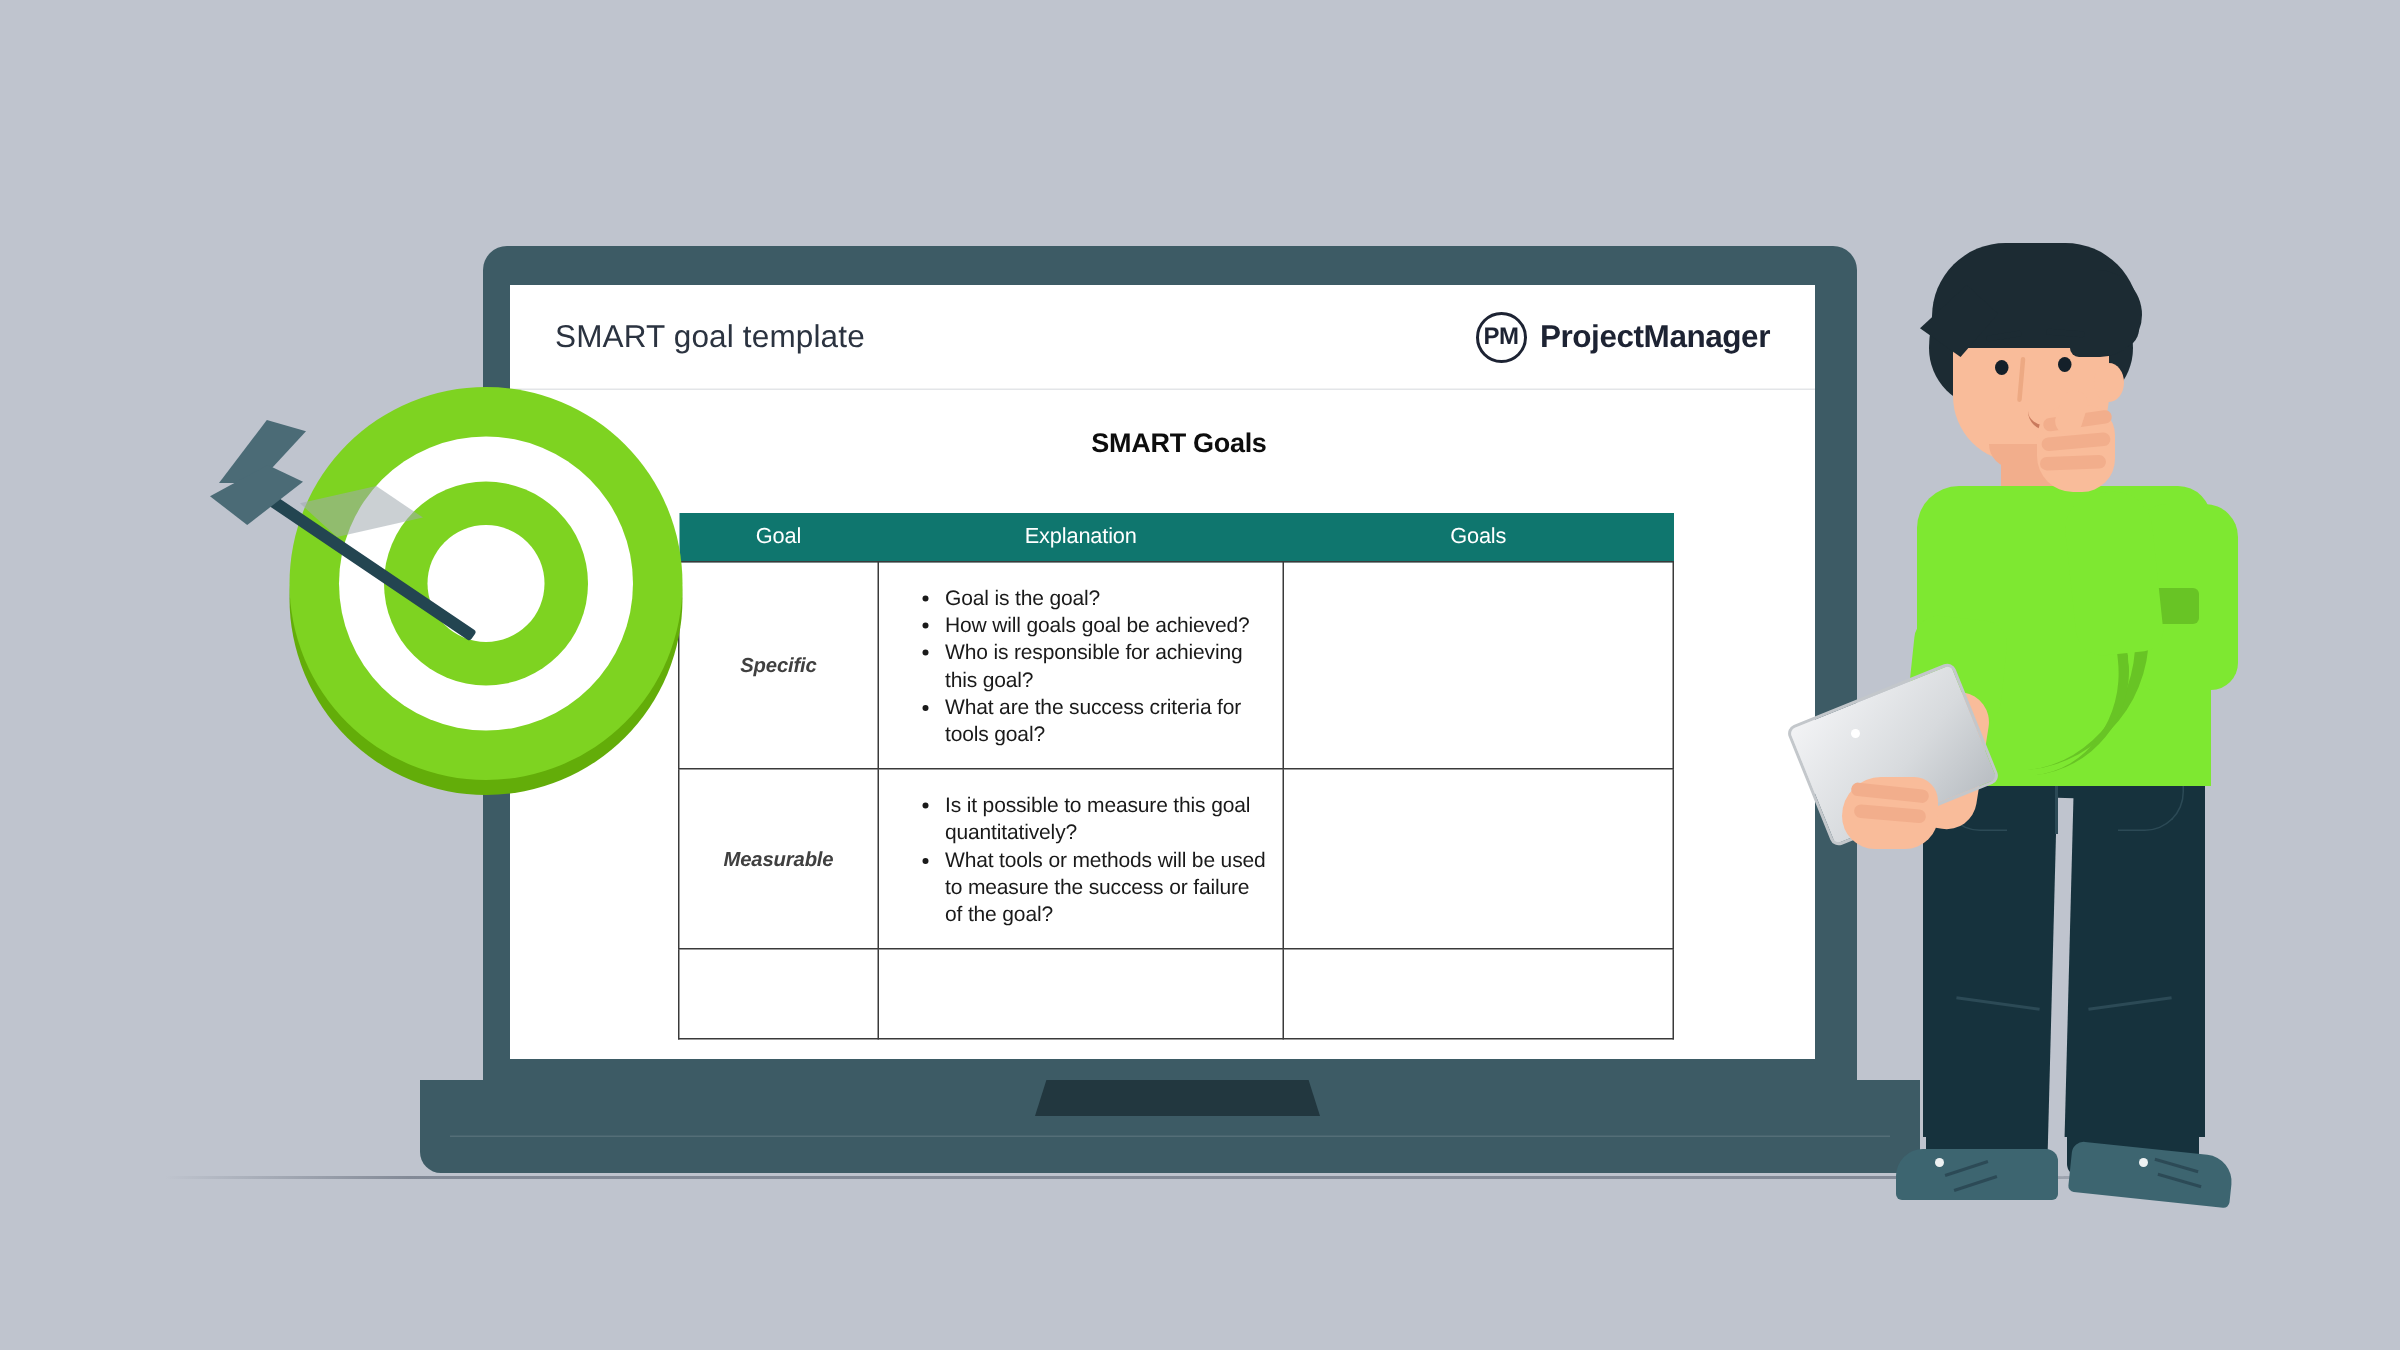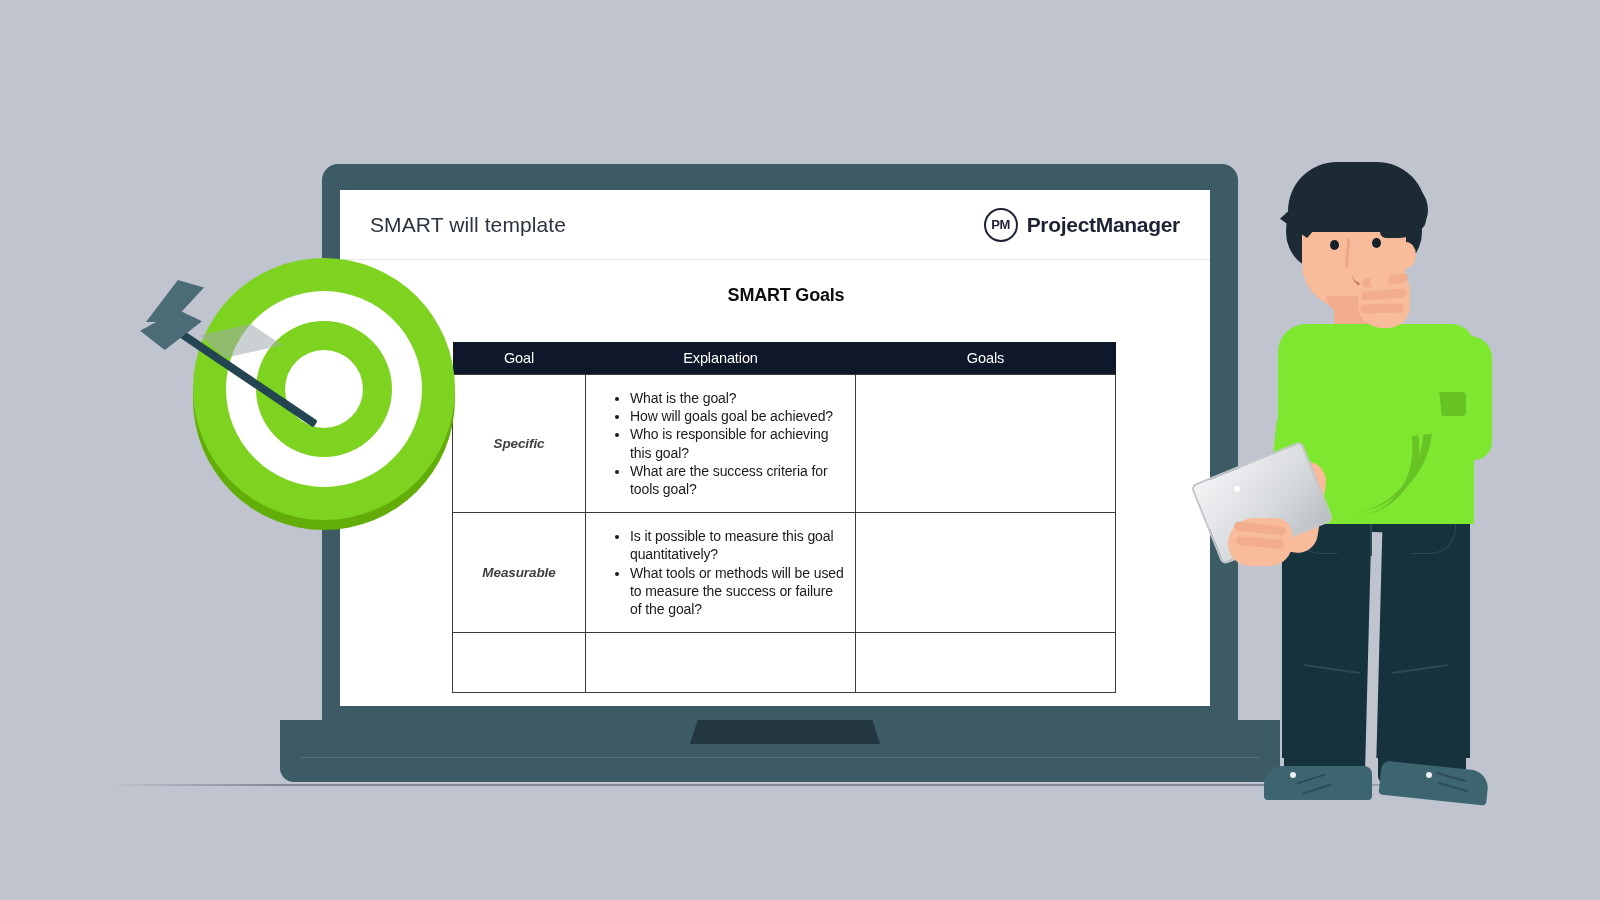--- a/index.html
+++ b/index.html
@@ -77,21 +77,21 @@
   }
   .brand {
     margin-left: auto;
     display: flex; align-items: center; gap: 9px;
   }
   .brand-mark {
     width: 34px; height: 34px;
     border: 2.4px solid #1d2333;
     border-radius: 50%;
     display: flex; align-items: center; justify-content: center;
-    font-size: 13px; font-weight: 700; color: #1d2333;
+    font-size: 16px; font-weight: 700; color: #1d2333;
     letter-spacing: -.3px;
   }
   .brand-name {
     font-size: 21px; font-weight: 700; color: #1d2333;
     letter-spacing: -.3px;
   }
 
   
   .sheet {
     position: absolute;
@@ -109,21 +109,21 @@
     padding-left: 22px;
   }
   table.smart {
     position: absolute;
     left: 112px; top: 82px;
     width: 663px;
     border-collapse: collapse;
     table-layout: fixed;
   }
   table.smart th {
-    background: #0f172a;
+    background: #0f766e;
     color: #fff;
     font-size: 14.5px;
     font-weight: 400;
     padding: 8px 4px;
     text-align: center;
     border: none;
     letter-spacing: -.1px;
   }
   table.smart td {
     border: 1px solid #3a3a3a;
@@ -286,21 +286,21 @@
 
 <div id="stage">
 
   <div class="floor-line"></div>
 
   <div class="laptop-lid"></div>
 
   <div class="laptop-screen">
 
     <div class="doc-header">
-      <div class="doc-title">SMART will template</div>
+      <div class="doc-title">SMART goal template</div>
       <div class="brand">
         <div class="brand-mark">PM</div>
         <div class="brand-name">ProjectManager</div>
       </div>
     </div>
 
     <div class="sheet">
       <div class="sheet-title">SMART Goals</div>
 
       <table class="smart">
@@ -315,21 +315,21 @@
             <th>Explanation</th>
             <th>Goals</th>
           </tr>
         </thead>
         <tbody>
 
           <tr>
             <td class="goal-cell">Specific</td>
             <td class="expl-cell">
               <ul>
-                <li>What is the goal?</li>
+                <li>Goal is the goal?</li>
                 <li>How will goals goal be achieved?</li>
                 <li>Who is responsible for achieving this goal?</li>
                 <li>What are the success criteria for tools goal?</li>
               </ul>
             </td>
             <td class="answer-cell"></td>
           </tr>
 
           <tr>
             <td class="goal-cell">Measurable</td>

